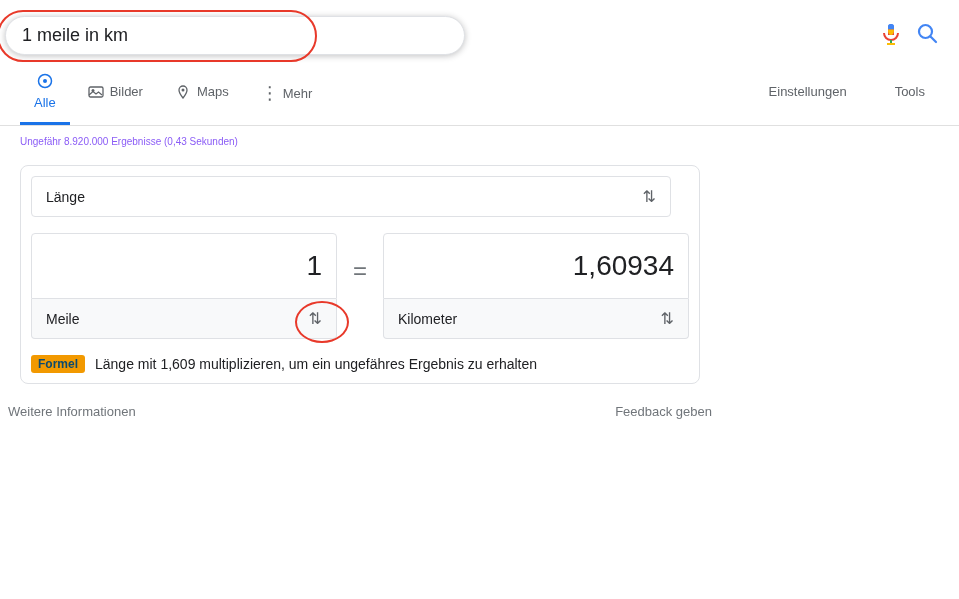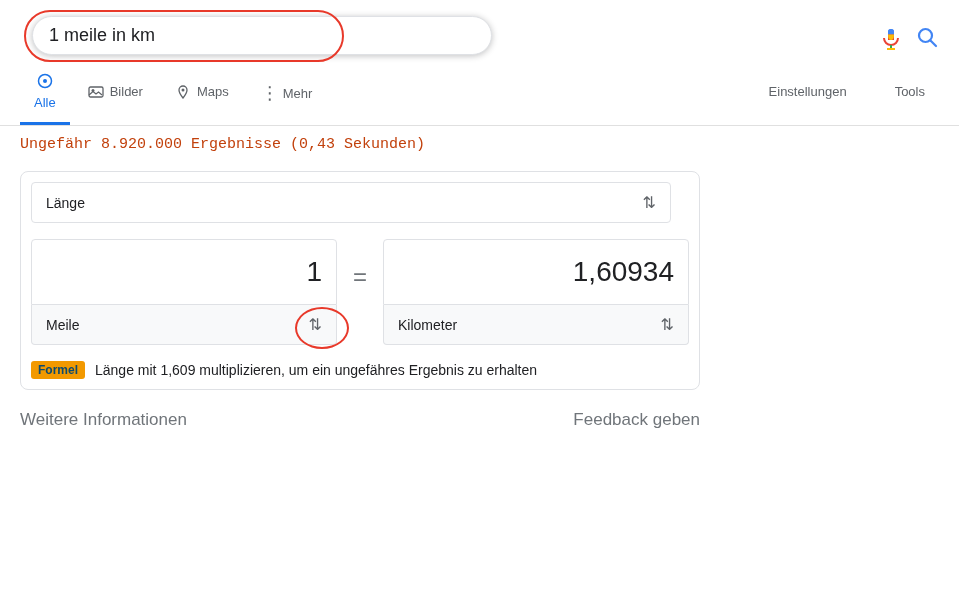--- a/index.html
+++ b/index.html
@@ -5,23 +5,23 @@
     * { box-sizing: border-box; margin: 0; padding: 0; }
     body {
       font-family: Arial, sans-serif;
       background: #fff;
       color: #202124;
       font-size: 14px;
     }
 
     
     .header {
-      padding: 16px 20px 0 32px;
-      display: flex;
-      align-items: flex-end;
+      padding: 16px 20px 0 5px;
+      display: flex;
+      align-items: center;
       gap: 16px;
     }
 
     .search-bar-wrapper {
       position: relative;
       display: inline-block;
     }
 
     .search-bar {
       display: flex;
@@ -109,23 +109,22 @@
     .nav-settings {
       margin-left: auto;
       display: flex;
       gap: 20px;
       text-align: right;
     }
 
     
     .results-count {
       padding: 10px 20px;
-      color: #c2410c;
-      font-size: 15px;
-      font-family: Liberation Mono, monospace;
+      color: #8b5cf6;
+      font-size: 10px;
     }
 
     
     .converter-card {
       margin: 8px 20px;
       border: 1px solid #dfe1e5;
       border-radius: 8px;
       padding: 10px;
       max-width: 680px;
     }
@@ -236,22 +235,22 @@
       font-weight: 600;
       padding: 2px 7px;
       border-radius: 3px;
       white-space: nowrap;
     }
 
     
     .card-footer {
       display: flex;
       justify-content: space-between;
-      padding: 12px 20px;
-      font-size: 17px;
+      padding: 12px 8px;
+      font-size: 13px;
       color: #70757a;
       max-width: 720px;
     }
 
     .card-footer a {
       color: #70757a;
       text-decoration: none;
     }
   </style>
 </head>

